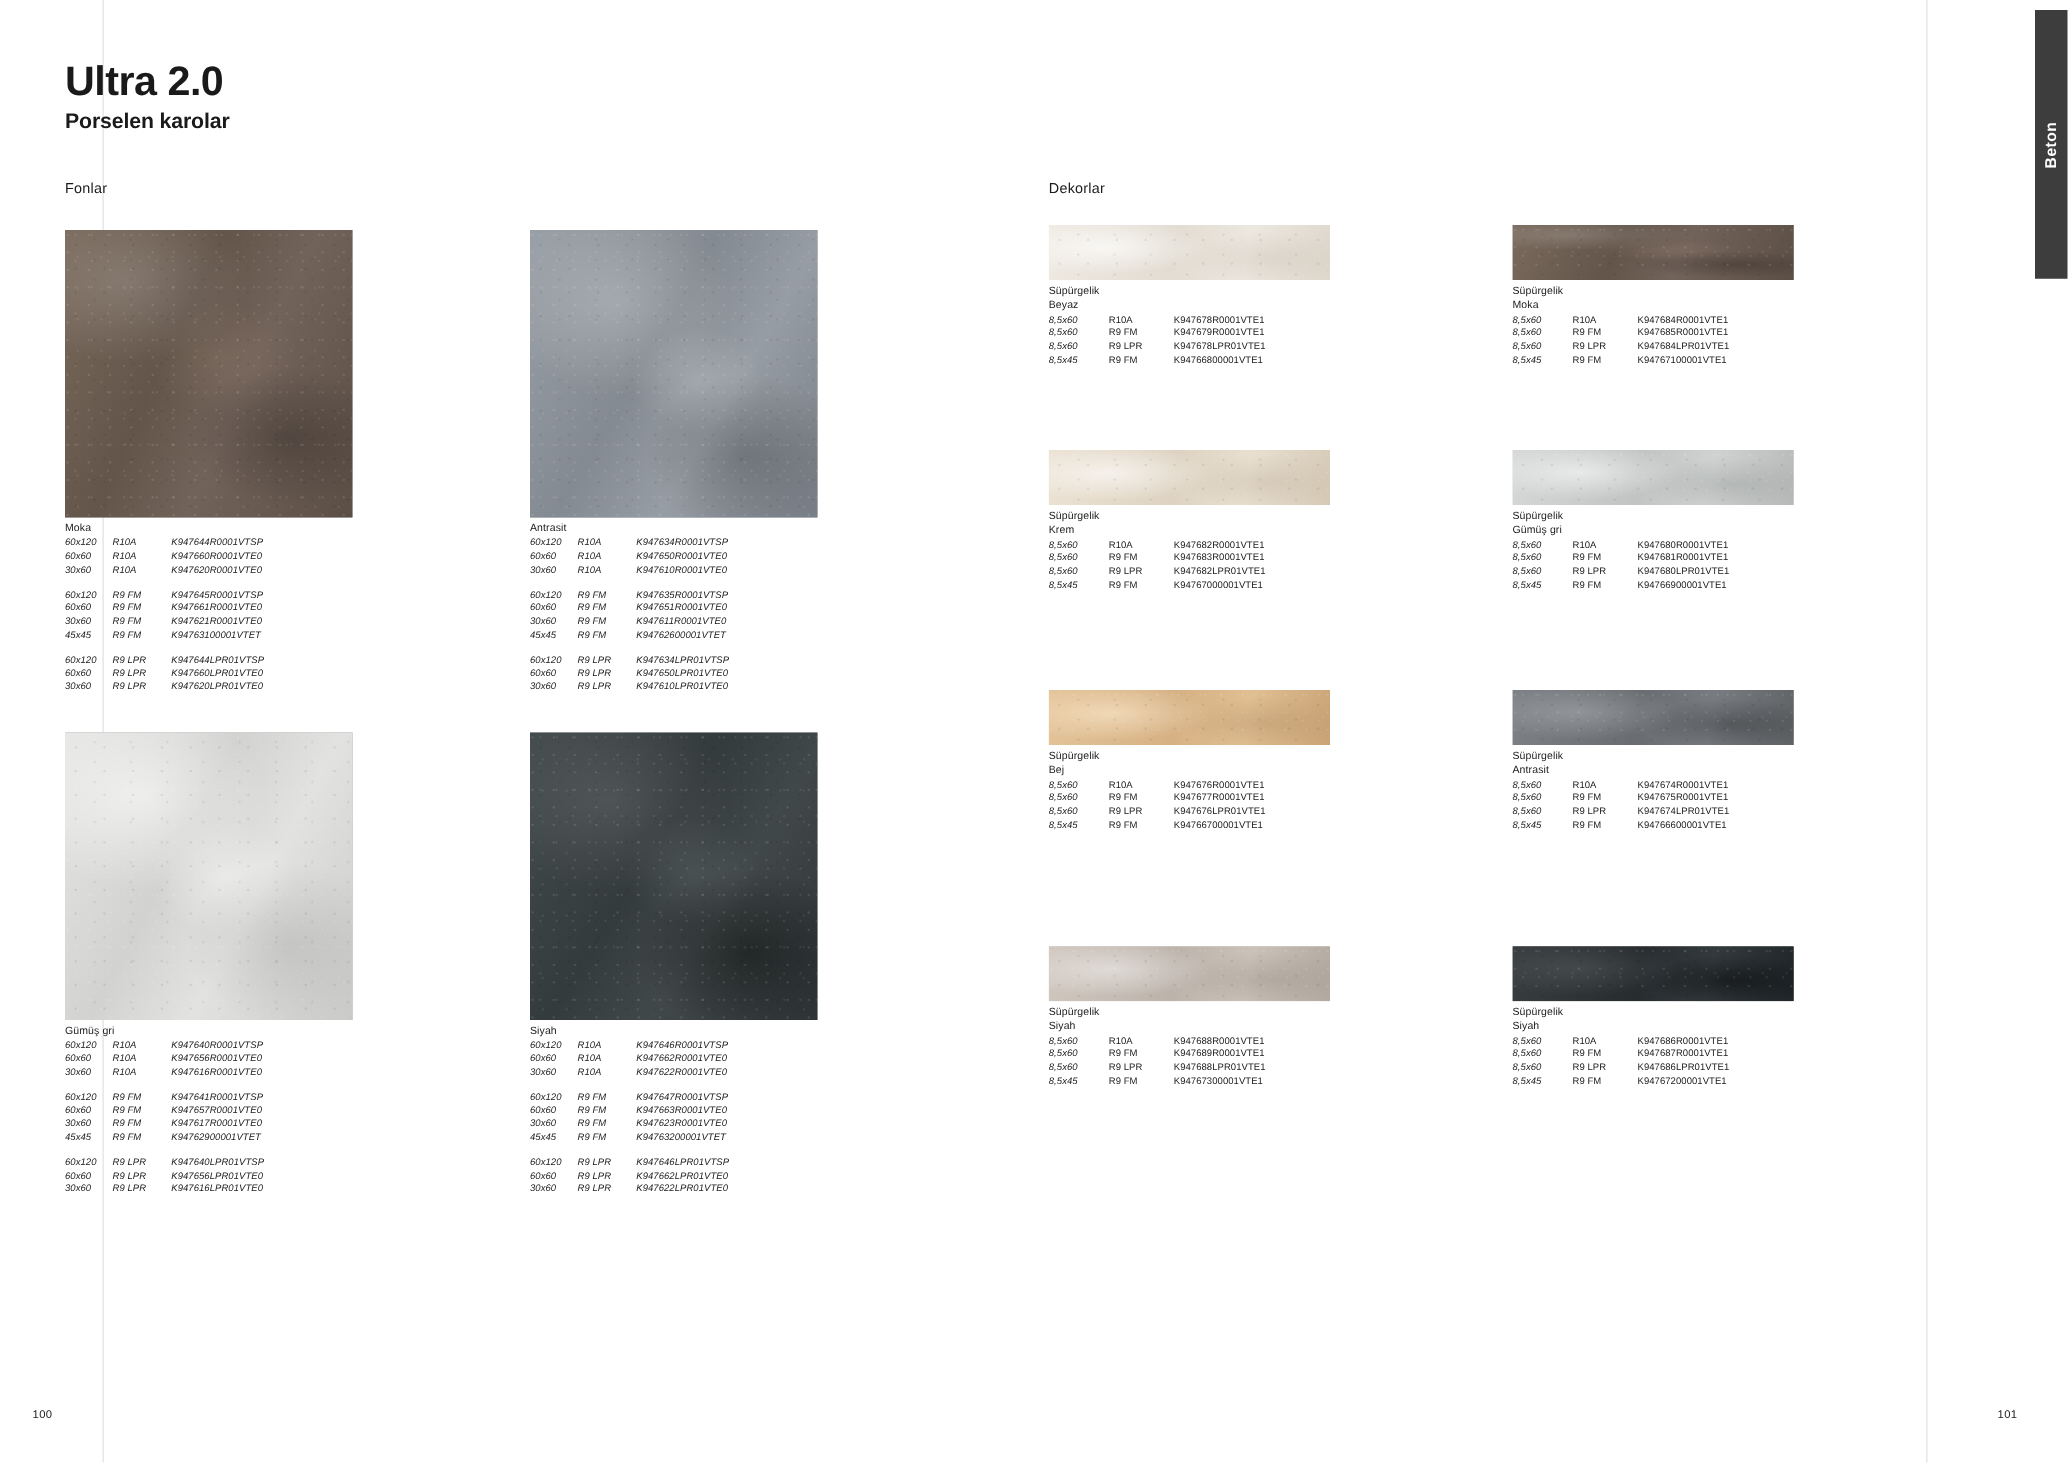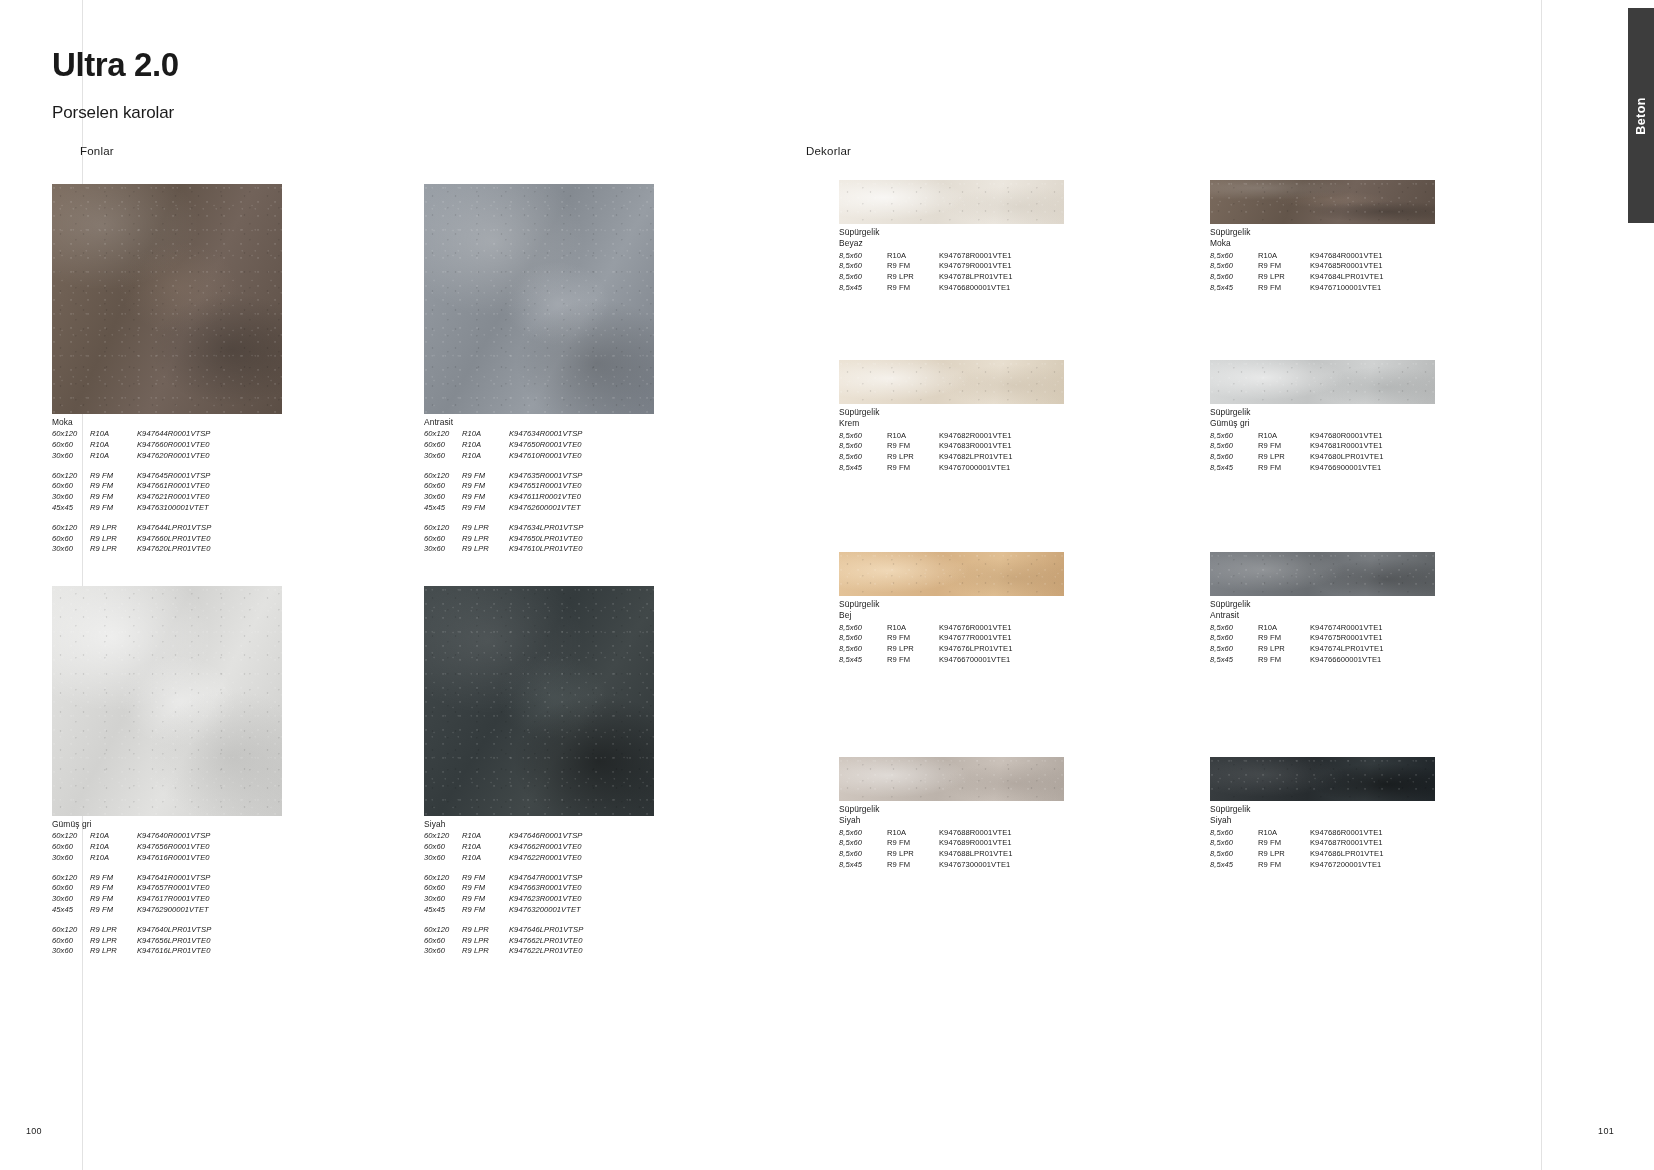--- a/index.html
+++ b/index.html
@@ -26,21 +26,21 @@
   .thumb-tab .tab-label{
     position:absolute;left:50%;top:50%;
     transform:translate(-50%,-50%) rotate(180deg);
     writing-mode:vertical-rl;
     color:#fff;font-size:12.5px;font-weight:bold;letter-spacing:.4px;
     white-space:nowrap;
   }
 
   
   .title{position:absolute;left:52px;top:48px;font-size:33px;font-weight:bold;letter-spacing:-0.4px;line-height:1;}
-  .subtitle{position:absolute;left:52px;top:104px;font-size:17px;font-weight:400;letter-spacing:-0.1px;line-height:1;color:#1a1a1a;}
+  .subtitle{position:absolute;left:52px;top:88px;font-size:17px;font-weight:700;letter-spacing:-0.1px;line-height:1;color:#1a1a1a;}
 
   .sec-label{position:absolute;font-size:11.5px;letter-spacing:.2px;color:#1a1a1a;}
 
   
   .fon{position:absolute;}
   .fon .swatch{width:230px;height:230px;background:#999;position:relative;overflow:hidden;}
   .fon .name{font-size:8.4px;margin-top:3px;letter-spacing:.1px;line-height:1.35;}
   .codes{margin-top:1px;}
   .grp{margin-bottom:9px;font-style:italic;}
   .row{display:flex;font-size:7.6px;line-height:1.42;letter-spacing:.05px;white-space:nowrap;}
@@ -166,22 +166,22 @@
   <div class="gutter"></div>
   <div class="gutter2"></div>
 
   <div class="thumb-tab">
     <span class="tab-label">Beton</span>
   </div>
 
   <div class="title">Ultra 2.0</div>
   <div class="subtitle">Porselen karolar</div>
 
-  <div class="sec-label" style="left:52px;top:145px;margin-left:28px;">Fonlar</div>
-  <div class="sec-label" style="left:806px;top:145px;">Dekorlar</div>
+  <div class="sec-label" style="left:52px;top:145px;">Fonlar</div>
+  <div class="sec-label" style="left:839px;top:145px;">Dekorlar</div>
 
   <div id="fonlar-host">
       <div class="fon" style="left: 52px; top: 184px;">
         <div class="swatch">
           <div class="tex moka"></div>
           <div class="speck"></div>
         </div>
         <div class="name">Moka</div>
         <div class="codes">
           <div class="grp">

